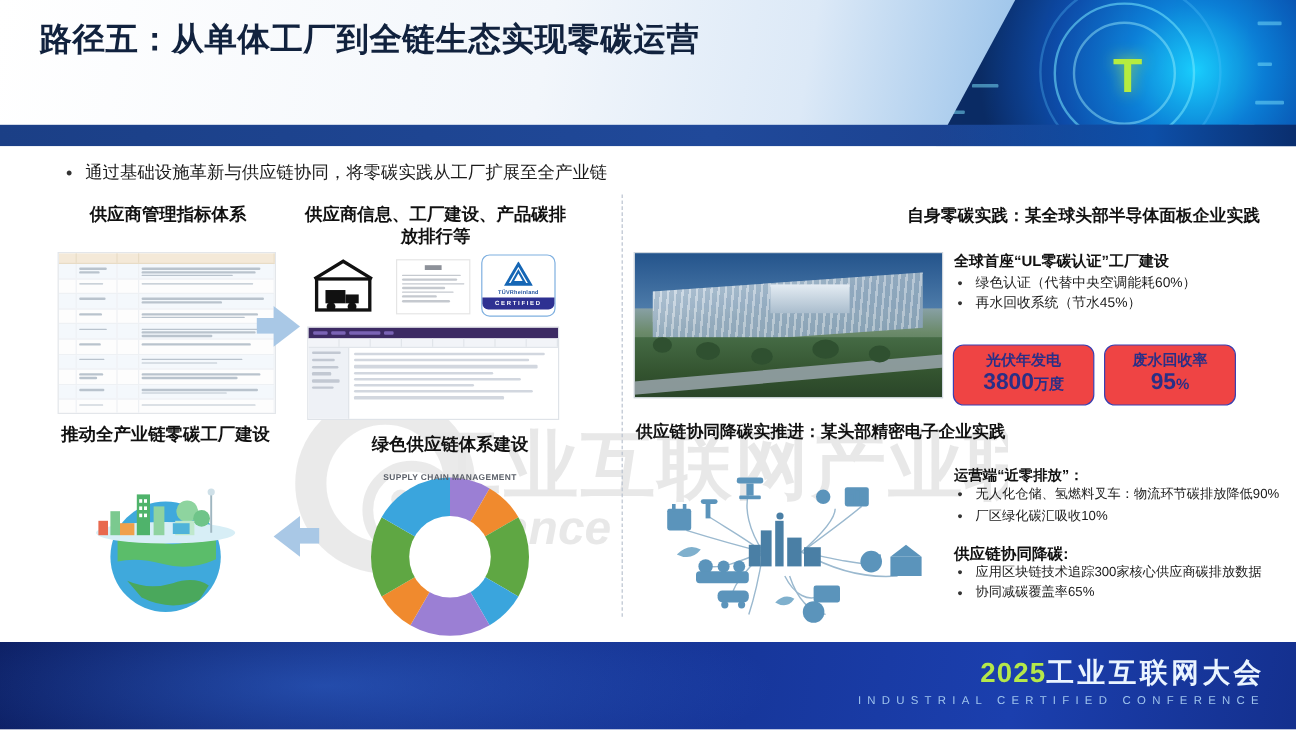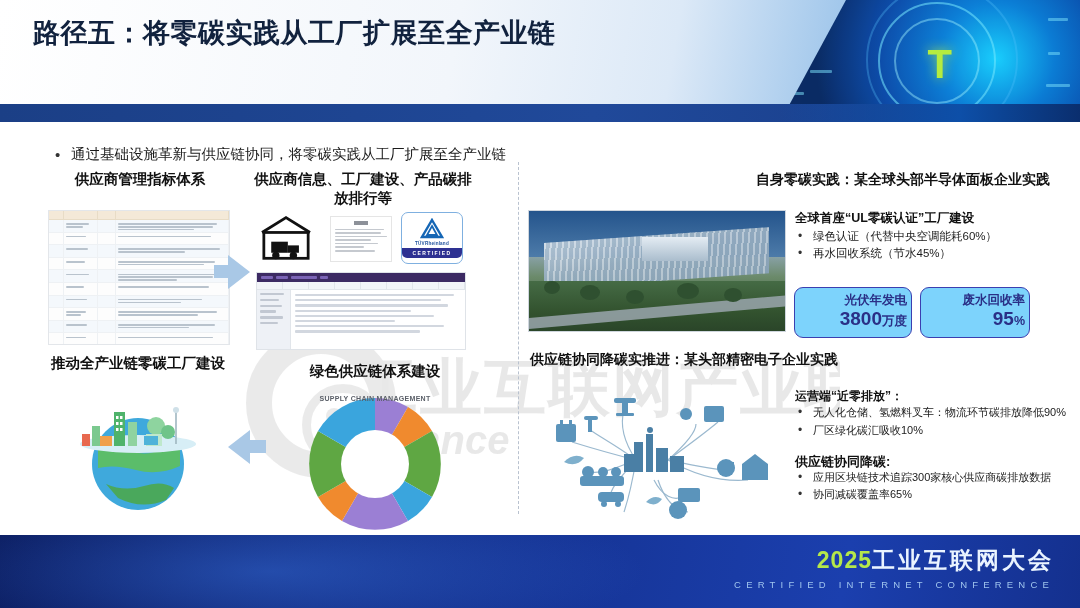--- a/index.html
+++ b/index.html
@@ -47,21 +47,21 @@
   }
   .header-bottom-bar::after {
     content:""; position:absolute; right:0; top:0; width:300px; height:18px;
     background:linear-gradient(90deg,rgba(12,60,140,0) 0%,#0d4fa8 60%,#0a2e6e 100%);
   }
 
   
   .stage { position:absolute; left:0; top:122px; width:1080px; height:413px; background:#fff; }
 
   .bullet-line {
-    position:absolute; left:55px; top:22px; width:900px;
+    position:absolute; left:55px; top:12px; width:900px;
     font-size:14.5px; color:#1b1b1b; line-height:1.4;
   }
   .bullet-line .dot {
     display:inline-block; width:16px; color:#333; font-size:15px; vertical-align:top;
   }
 
   
   .watermark {
     position:absolute; left:160px; top:128px; width:680px; height:250px;
     opacity:.20; pointer-events:none; overflow:hidden;
@@ -209,21 +209,21 @@
     position:absolute; left:795px; top:106px; width:270px;
     font-size:11.5px; color:#1b1b1b; line-height:1.52;
   }
   .kpi-bullets li { list-style:none; position:relative; padding-left:18px; }
   .kpi-bullets li::before {
     content:"•"; position:absolute; left:3px; top:-1px; color:#333; font-size:12px;
   }
 
   .kpi-box {
     position:absolute; border:1.8px solid #3b3fb0; border-radius:9px;
-    background:#7dd3fc; text-align:right; padding:5px 4px 6px;
+    background:#ef4444; text-align:center; padding:5px 4px 6px;
   }
   .kpi-box .lbl { font-size:12.5px; font-weight:bold; color:#2a2f86; line-height:1.15; }
   .kpi-box .val { font-size:19px; font-weight:bold; color:#2a2f86; line-height:1.2; margin-top:1px; }
   .kpi-box .val small { font-size:12.5px; }
 
   .network { position:absolute; left:528px; top:262px; width:262px; height:150px; }
 
   .low-title {
     position:absolute; left:795px; top:266px; width:280px;
     font-size:12px; font-weight:bold; color:#111;
@@ -276,21 +276,21 @@
       <i style="left:18px;top:40px;width:10px;height:3px;"></i>
       <i style="left:30px;top:70px;width:22px;height:3px;"></i>
       <i style="left:10px;top:92px;width:14px;height:3px;"></i>
       <i style="right:12px;top:18px;width:20px;height:3px;"></i>
       <i style="right:20px;top:52px;width:12px;height:3px;"></i>
       <i style="right:10px;top:84px;width:24px;height:3px;"></i>
       <i style="right:34px;top:104px;width:14px;height:3px;"></i>
     </div>
     <div class="art-glyph">T</div>
   </div>
-  <div class="header-title">路径五：将零碳实践从工厂扩展至全产业链</div>
+  <div class="header-title">路径五：从单体工厂到全链生态实现零碳运营</div>
   <div class="header-bottom-bar"></div>
 </div>
 
 <div class="stage">
 
   <div class="bullet-line">
     <span class="dot">•</span><span>通过基础设施革新与供应链协同，将零碳实践从工厂扩展至全产业链</span>
   </div>
 
   <div class="watermark">
@@ -653,15 +653,15 @@
     <li>协同减碳覆盖率65%</li>
   </ul>
 
 </div>
 
 <div class="footer">
   <div class="footer-logo">
     <div class="main">
       <span class="yr">2025</span><span class="cn">工业互联网大会</span>
     </div>
-    <div class="sub">CERTIFIED INTERNET CONFERENCE</div>
+    <div class="sub">INDUSTRIAL CERTIFIED CONFERENCE</div>
   </div>
 </div>
 
 </body></html>

